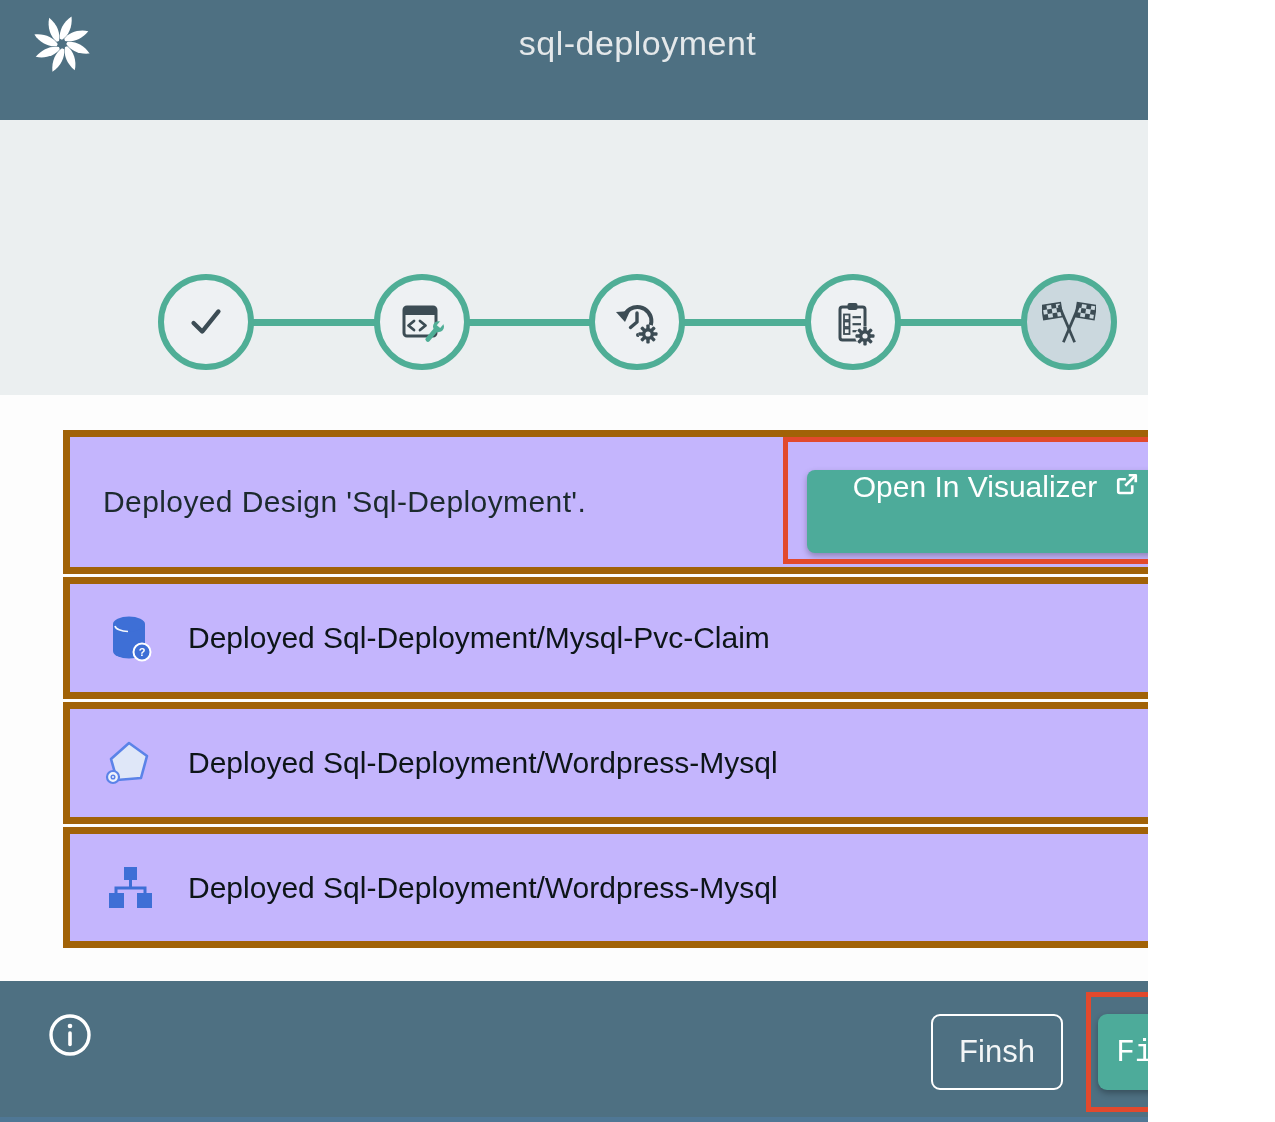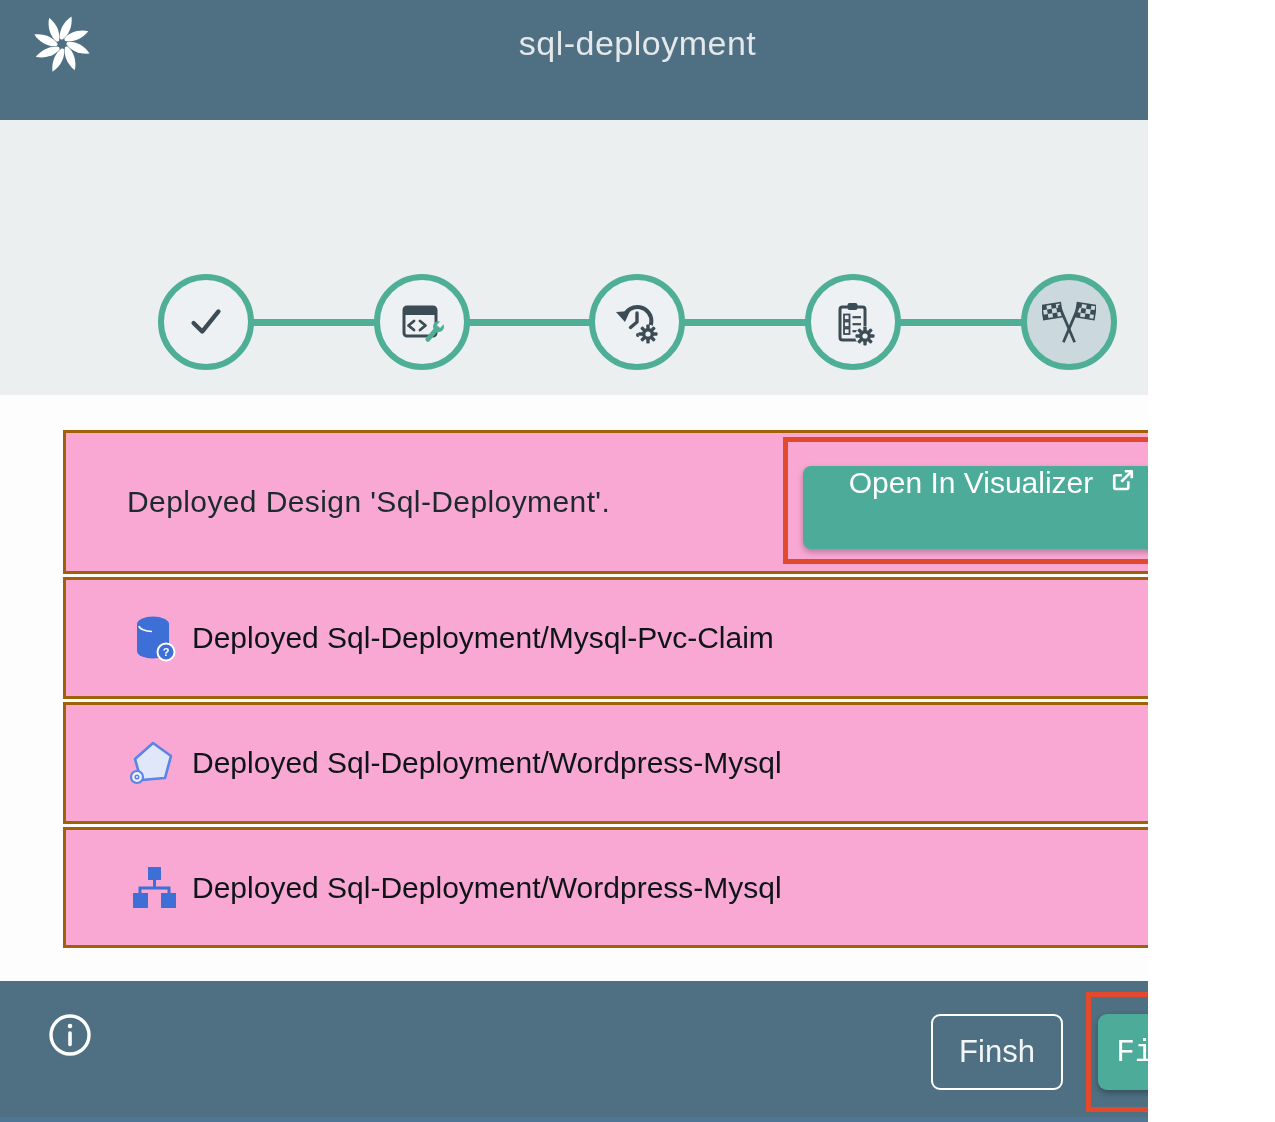--- a/index.html
+++ b/index.html
@@ -21,29 +21,29 @@
   .step-circle { position:absolute; top:154px; width:96px; height:96px; border:6px solid #4fae96;
     border-radius:50%; background:#eef1f3; display:flex; align-items:center; justify-content:center; }
   .step-circle.active { background:#cbd8de; }
   .s1 { left:158px; } .s2 { left:374px; } .s3 { left:589px; } .s4 { left:805px; } .s5 { left:1021px; }
   .step-label { position:absolute; top:288px; width:176px; text-align:center;
     font-size:25px; line-height:40px; color:#2e3638; }
   .l1 { left:118px; } .l2 { left:334px; } .l3 { left:549px; } .l4 { left:765px; } .l5 { left:981px; }
 
   
   .content { position:absolute; left:0; top:395px; width:1275px; height:586px; background:#fdfdfd; }
-  .row { position:absolute; left:63px; width:1149px; background:#f9a8d4; border:3px solid #a16207;
-    display:flex; align-items:center;padding-left:28px; }
+  .row { position:absolute; left:63px; width:1149px; background:#c4b5fd; border:7px solid #a16207;
+    display:flex; align-items:center; }
   .row-design { top:35px; height:144px; }
   .row-a { top:182px; height:122px; }
   .row-b { top:307px; height:122px; }
   .row-c { top:432px; height:121px; }
   .design-text { margin-left:33px; font-size:30px; color:#1c2a2e; letter-spacing:.4px; }
   .row-icon { margin-left:34px; width:52px; height:52px; flex:0 0 auto; }
-  .row-text { margin-left:12px; font-size:30px; color:#0d1518; }
+  .row-text { margin-left:32px; font-size:30px; color:#0d1518; }
 
   .visualizer-btn { position:absolute; left:737px; top:33px; width:380px; height:83px;
     background:#4dab9a; color:#ffffff; font-size:30px; font-family:"Liberation Sans",sans-serif;
     border:none; border-radius:8px; display:flex; align-items:flex-start; justify-content:center; gap:16px;
     box-shadow:0 3px 6px rgba(0,0,0,.28); cursor:pointer; }
 
   
   .footer { position:absolute; left:0; top:981px; width:1275px; height:136px; background:#4e7082; }
   .info-btn { position:absolute; left:48px; top:32px; width:44px; height:44px; background:transparent; border:none; cursor:pointer; }
   .back-btn { position:absolute; left:931px; top:33px; width:132px; height:76px; background:transparent;

